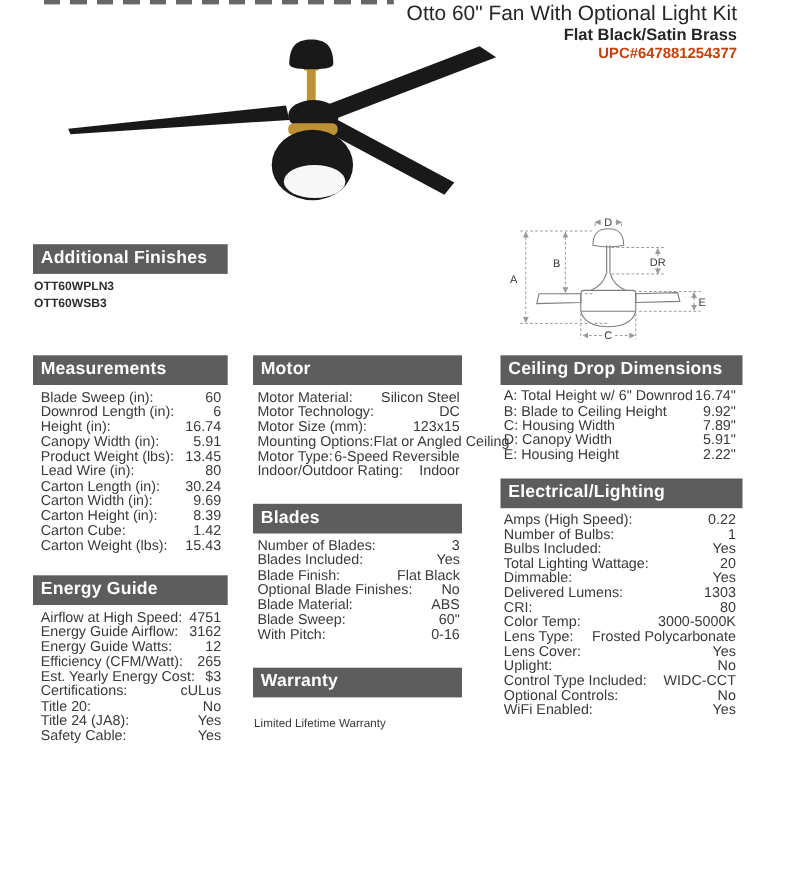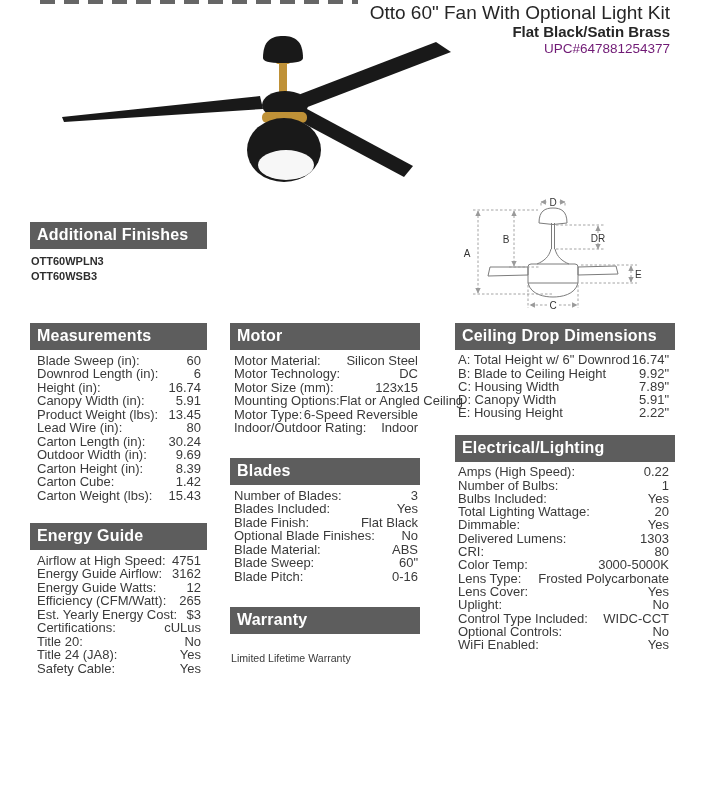--- a/index.html
+++ b/index.html
@@ -4,21 +4,21 @@
 <style>
   html,body{margin:0;padding:0;background:#fff;}
   .page{position:relative;width:720px;height:798px;background:#fff;overflow:hidden;
         font-family:"Liberation Sans","DejaVu Sans",sans-serif;}
   .logo-strip{position:absolute;left:40px;top:0;width:318px;height:4px;
         background:repeating-linear-gradient(90deg,#4b4b4b 0 15px,transparent 15px 24px);opacity:.85;}
   
   .title-block{position:absolute;top:2px;right:50px;text-align:right;color:#262626;}
   .t1{font-size:19px;line-height:21px;}
   .t2{font-size:15px;line-height:18px;font-weight:bold;}
-  .t3{font-size:13.5px;line-height:16px;color:#701a75;}
+  .t3{font-size:13.5px;line-height:16px;color:#c2410c;font-weight:bold;}
   
   .sec{position:absolute;}
   .sec-header{height:27px;line-height:25px;background:var(--header_bar_bg,#5d5d5d);
         color:var(--header_bar_text,#fff);font-weight:bold;font-size:16px;padding-left:7px;
         letter-spacing:.2px;white-space:nowrap;overflow:hidden;}
   .rows{margin-top:4px;}
   .row{display:flex;justify-content:space-between;align-items:flex-end;height:13.5px;
         font-size:13px;color:#3a3a3a;padding:0 6px 0 7px;white-space:nowrap;}
   .sec.mid .row{padding:0 2px 0 4px;}
   .sec.right .row{height:13.3px;padding:0 6px 0 3px;}
@@ -164,21 +164,21 @@
           <span class="lbl">Lead Wire (in):</span>
           <span class="val">80</span>
         </div>
 
         <div class="row">
           <span class="lbl">Carton Length (in):</span>
           <span class="val">30.24</span>
         </div>
 
         <div class="row">
-          <span class="lbl">Outdoor Width (in):</span>
+          <span class="lbl">Carton Width (in):</span>
           <span class="val">9.69</span>
         </div>
 
         <div class="row">
           <span class="lbl">Carton Height (in):</span>
           <span class="val">8.39</span>
         </div>
 
         <div class="row">
           <span class="lbl">Carton Cube:</span>
@@ -307,21 +307,21 @@
           <span class="lbl">Blade Material:</span>
           <span class="val">ABS</span>
         </div>
 
         <div class="row">
           <span class="lbl">Blade Sweep:</span>
           <span class="val">60"</span>
         </div>
 
         <div class="row">
-          <span class="lbl">Blade Pitch:</span>
+          <span class="lbl">With Pitch:</span>
           <span class="val">0-16</span>
         </div>
       </div>
   </div>
 
   <div class="sec mid" id="sec-warranty">
     <div class="sec-header">Warranty</div>
     <div class="warranty-text">Limited Lifetime Warranty</div>
   </div>
 

